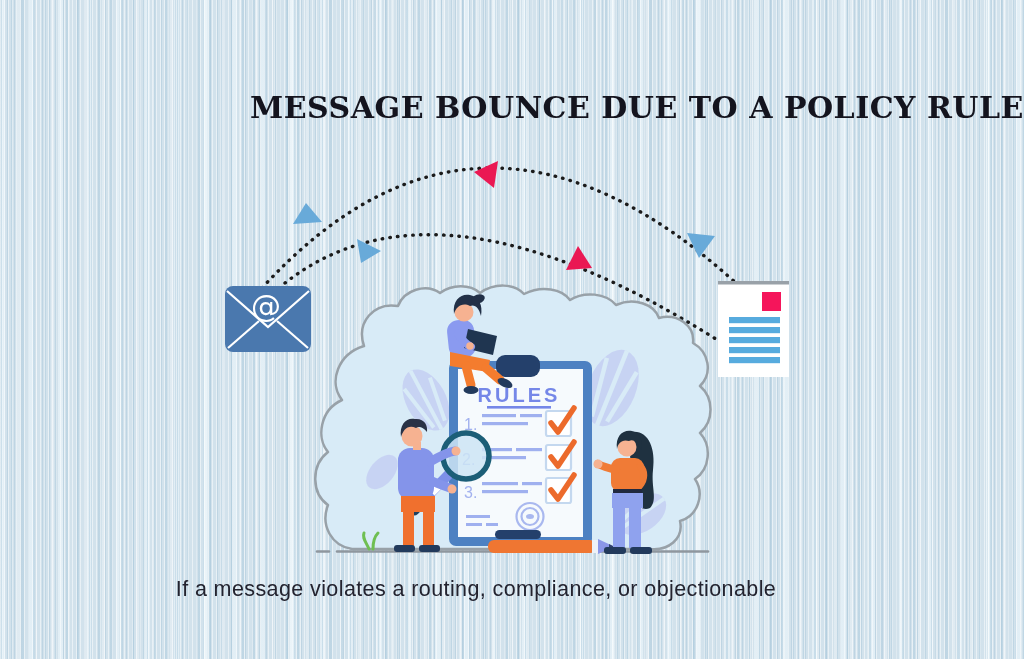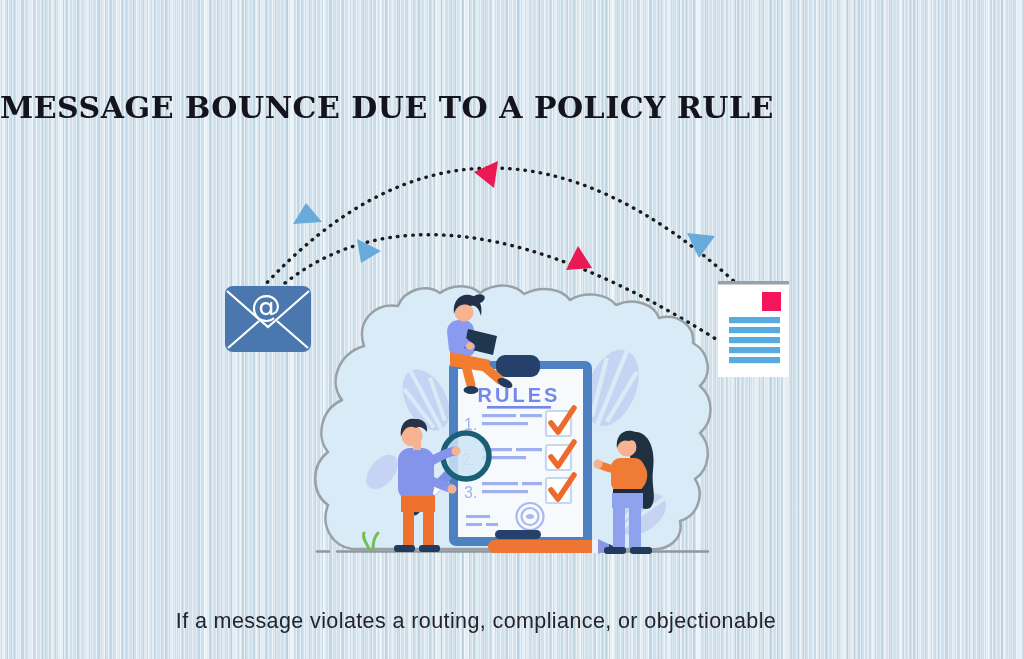--- a/index.html
+++ b/index.html
@@ -9,26 +9,26 @@
     background-color:#d2e2ec;
     background-image:
       repeating-linear-gradient(90deg, rgba(255,255,255,0.50) 0 1px, rgba(255,255,255,0) 1px 4px),
       repeating-linear-gradient(90deg, rgba(173,203,221,0.50) 0 2px, rgba(173,203,221,0) 2px 11px),
       repeating-linear-gradient(90deg, rgba(255,255,255,0.30) 0 3px, rgba(255,255,255,0) 3px 17px),
       repeating-linear-gradient(90deg, rgba(150,185,208,0.32) 0 1px, rgba(150,185,208,0) 1px 7px),
       repeating-linear-gradient(90deg, rgba(232,243,249,0.75) 0 5px, rgba(232,243,249,0) 5px 29px);
     font-family:"Liberation Sans", sans-serif;
   }
   .title{
-    position:absolute;top:90px;left:0;width:1024px;text-align:left;
+    position:absolute;top:90px;left:0;width:1024px;text-align:right;
     font-family:"DejaVu Serif", serif;font-weight:bold;font-size:30px;
     letter-spacing:0.5px;color:#14141e;white-space:nowrap;
   }
   .caption{
-    position:absolute;top:605px;left:0;width:952px;text-align:center;
+    position:absolute;top:573px;left:0;width:952px;text-align:center;
     font-size:21.5px;line-height:33px;letter-spacing:0.4px;color:#23232f;
   }
   svg{position:absolute;left:0;top:0;}
   .num{font-family:"Liberation Sans",sans-serif;font-weight:bold;}
 </style>
 </head>
 <body>
 
 <div id="stage">
 

